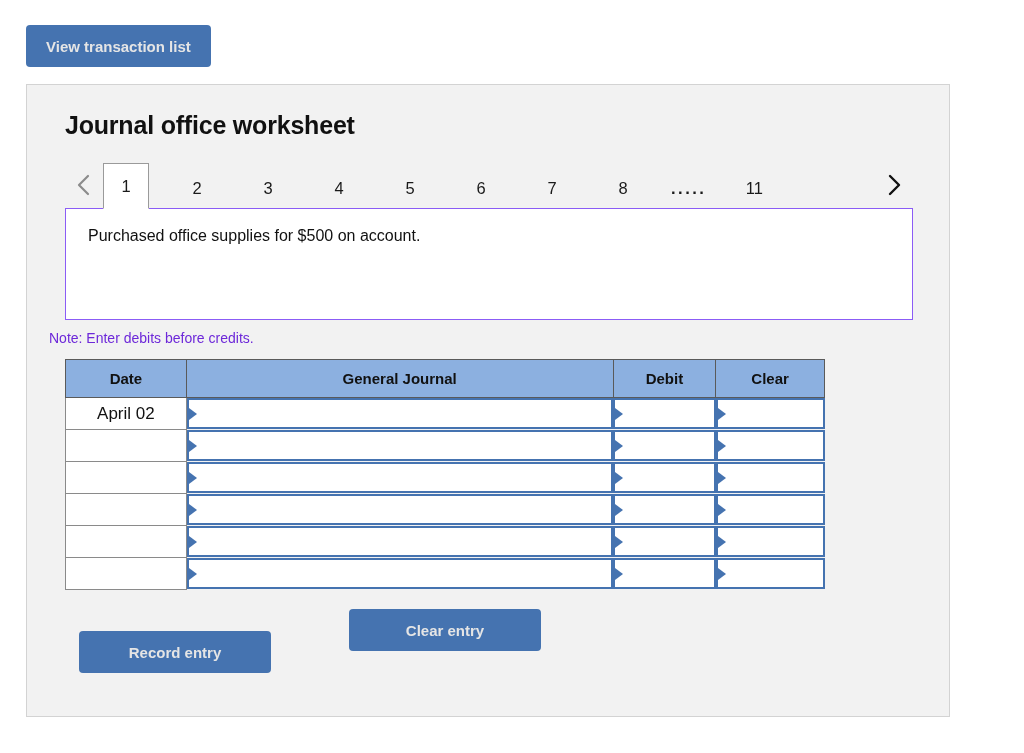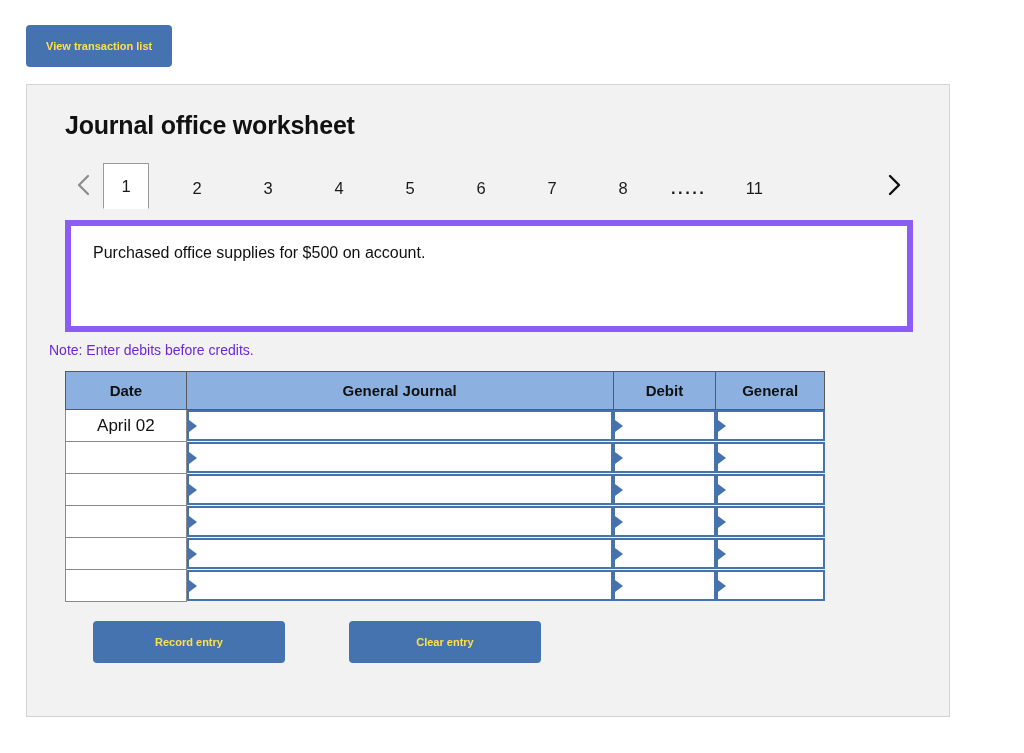--- a/index.html
+++ b/index.html
@@ -17,26 +17,26 @@
 
   
   .top-bar {
     padding: 25px 0 0 26px;
   }
   .btn {
     display: inline-flex;
     align-items: center;
     justify-content: center;
     background: #4573b0;
-    color: #fde047;
+    color: #e5e5e5;
     border: none;
     border-radius: 4px;
     font-family: "Liberation Sans", sans-serif;
     font-weight: bold;
-    font-size: 11px;
+    font-size: 15px;
     cursor: pointer;
     line-height: 1;
   }
   .btn-view-transaction {
     height: 42px;
     padding: 0 20px;
   }
 
   
   .card {
@@ -108,25 +108,25 @@
     font-size: 16.5px;
     font-weight: bold;
     color: #1a1a1a;
     letter-spacing: 2.5px;
     margin-right: 25px;
     user-select: none;
   }
 
   
   .desc-panel {
-    margin: 12px 0 0 38px;
+    margin: 0 0 0 38px;
     width: 848px;
     height: 112px;
     background: #ffffff;
-    border: 6px solid #8b5cf6;
+    border: 1px solid #8b5cf6;
     box-sizing: border-box;
     padding: 18px 22px;
     font-size: 16px;
     color: #111111;
     position: relative;
     z-index: 1;
   }
 
   .note {
     margin: 10px 0 0 22px;
@@ -195,21 +195,21 @@
     width: 848px;
     height: 42px;
     position: relative;
   }
   .btn-action {
     position: absolute;
     top: 0;
     height: 42px;
     width: 192px;
   }
-  .btn-record { left: 28px; }
+  .btn-record { left: 14px; margin-top: 22px; }
   .btn-clear  { left: 284px; }
   .btn-viewgj { left: 656px; width: 216px; }
 </style>
 </head>
 <body>
 
 <div class="top-bar">
   <button class="btn btn-view-transaction">View transaction list</button>
 </div>
 
@@ -278,21 +278,21 @@
       <col class="col-date">
         <col class="col-gj">
         <col class="col-debit">
         <col class="col-credit">
     </colgroup>
     <thead>
       <tr>
         <th>Date</th>
         <th>General Journal</th>
         <th>Debit</th>
-        <th>General</th>
+        <th>Clear</th>
       </tr>
     </thead>
     <tbody>
       <tr>
         <td class="td-date">April 02</td>
         <td class="td-input">
           <div class="cell-input"></div>
         </td>
         <td class="td-input">
           <div class="cell-input"></div>

